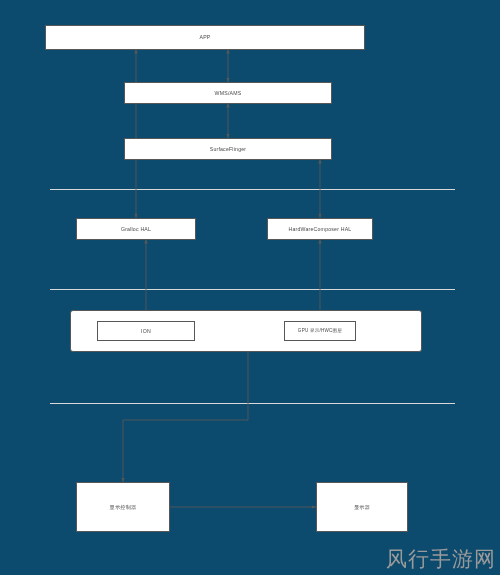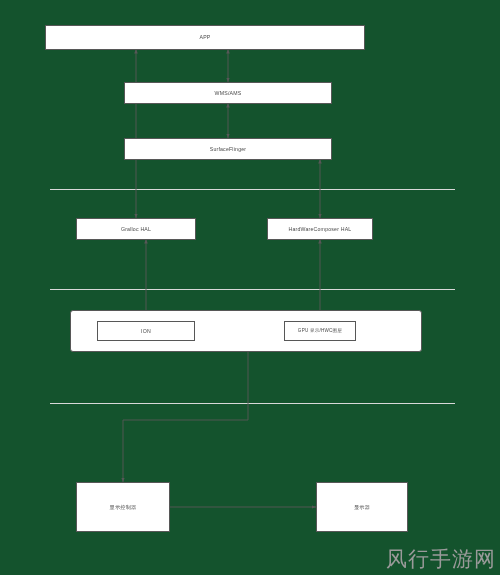--- a/index.html
+++ b/index.html
@@ -10,21 +10,21 @@
     width: 500px;
     height: 575px;
     background: #f2f2f2;
     font-family: "Liberation Sans", sans-serif;
     overflow: hidden;
   }
   #canvas {
     position: relative;
     width: 500px;
     height: 575px;
-    background: #14532d;
+    background: #0c4a6e;
   }
   svg.wires {
     position: absolute;
     left: 0;
     top: 0;
     width: 500px;
     height: 575px;
     pointer-events: none;
   }
   .node {

